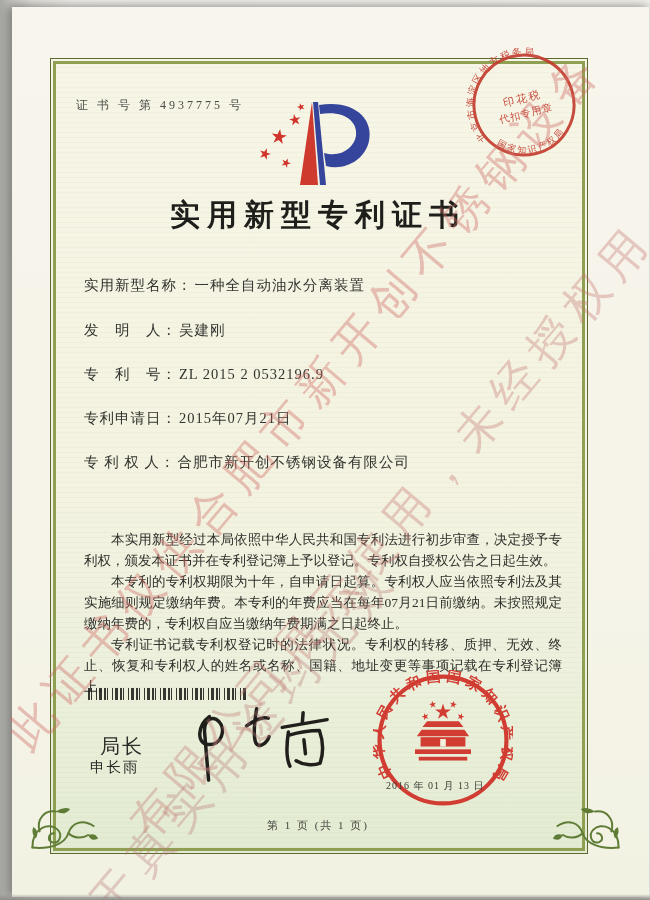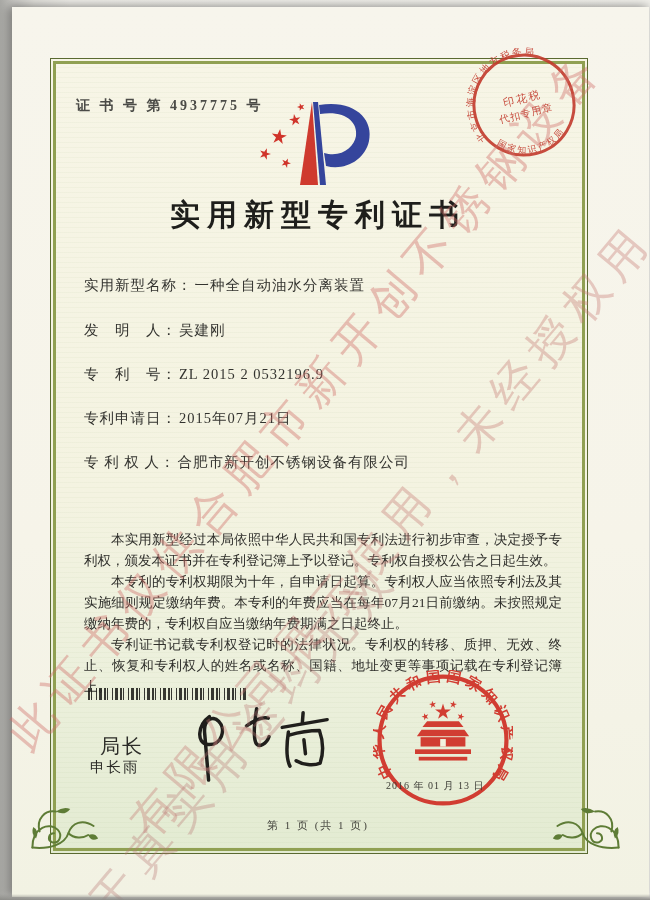--- a/index.html
+++ b/index.html
@@ -15,21 +15,21 @@
   }
   .frame-outer{
     position:absolute;left:50px;top:58px;width:536px;height:794px;
     border:1.5px solid #5a6a31;
     background:linear-gradient(180deg,#f7f5e6 0%,#f4f3e1 55%,#ecf0dc 78%,#e3ebd2 100%);
   }
   .frame-inner{
     position:absolute;inset:2px;border:3px solid #90a052;
     background-image:repeating-linear-gradient(0deg, rgba(140,170,110,0.06) 0 1px, transparent 1px 5px);
   }
-  .cert-no{position:absolute;left:76px;top:97px;font-size:14px;letter-spacing:3px;color:#4b4b47;z-index:10;font-weight:bold;}
+  .cert-no{position:absolute;left:76px;top:97px;font-size:12px;letter-spacing:3px;color:#4b4b47;z-index:10;}
   .logo{position:absolute;left:252px;top:97px;width:130px;height:93px;z-index:10;}
   .title{position:absolute;left:50px;top:195px;width:536px;text-align:center;
          font-size:30px;font-weight:bold;letter-spacing:7px;color:#1e1e1b;z-index:10;}
   .field{position:absolute;left:84px;font-size:14.5px;color:#33332f;letter-spacing:1px;z-index:10;white-space:nowrap;}
   .field .val{margin-left:2px;}
   .f0{top:276px}.f1{top:321px}.f2{top:365px}.f3{top:409px}.f4{top:453px}.f5{top:497px}
   .body-text{position:absolute;left:84px;top:529px;width:478px;z-index:10;
              font-size:13.5px;line-height:21px;color:#2f2f2b;text-align:justify;}
   .body-text p{margin:0;text-indent:2em;}
   .barcode{position:absolute;left:88px;top:688px;width:160px;height:12px;z-index:10;opacity:.85;

